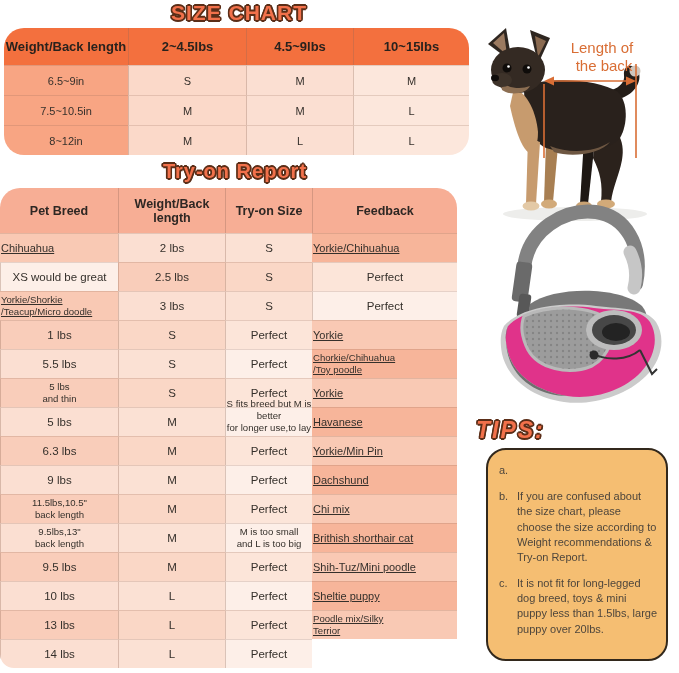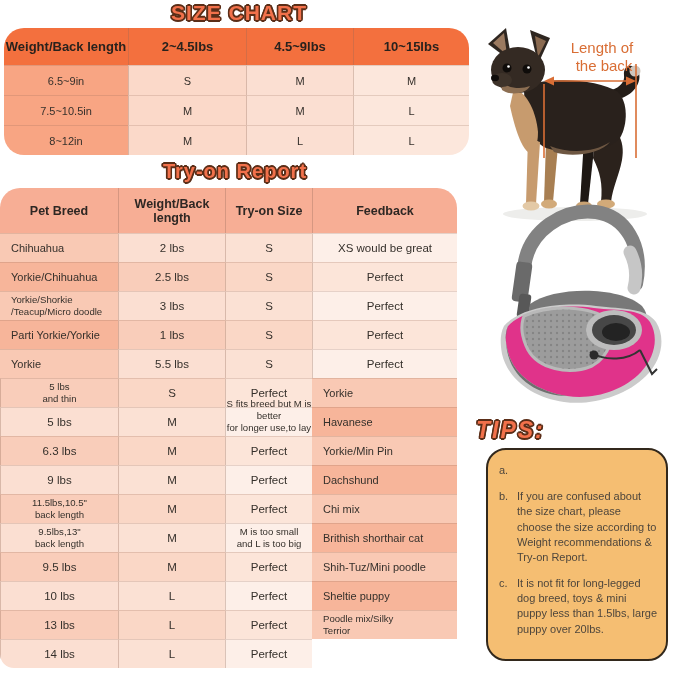--- a/index.html
+++ b/index.html
@@ -61,21 +61,21 @@
   .size-table .val.c3{background:#FCE7DC;}
 
   .tryon-table{
     left:0;top:188px;width:457px;
     grid-template-columns:118px 107px 87px 145px;
     grid-template-rows:45px repeat(15,29px);
     border-radius:20px 20px 14px 14px;
   }
   .tryon-table .cell{font-size:11.5px;}
   .tryon-table .head{background:var(--tryon-header-bg);font-weight:bold;font-size:12.5px;color:#2e2723;}
-  .tryon-table .breed{justify-content:flex-start;text-align:left;padding-left:11px;font-size:11px;}
+  .tryon-table .breed{justify-content:flex-start;text-align:left;padding-left:1px;font-size:11px;text-decoration:underline;}
   .tryon-table .cell.small{font-size:9.6px;line-height:1.25;}
   .tryon-table .odd.c0{background:#F9C9B4;}
   .tryon-table .odd.c1{background:#FBDFD2;}
   .tryon-table .odd.c2{background:#FBE1D4;}
   .tryon-table .odd.c3{background:#FDEFE8;}
   .tryon-table .even.c0{background:#F7B59A;}
   .tryon-table .even.c1{background:#F9CDBA;}
   .tryon-table .even.c2{background:#FAD7C6;}
   .tryon-table .even.c3{background:#FCE5D9;}
 
@@ -126,38 +126,39 @@
       <div class="cell val c3">L</div>
     </div>
   <div class="table tryon-table">
       <div class="cell head c0">Pet Breed</div>
       <div class="cell head c1">Weight/Back length</div>
       <div class="cell head c2">Try-on Size</div>
       <div class="cell head c3">Feedback</div>
       <div class="cell odd breed c0">Chihuahua</div>
       <div class="cell odd c1">2 lbs</div>
       <div class="cell odd c2">S</div>
+      <div class="cell even breed c0">Yorkie/Chihuahua</div>
       <div class="cell odd c3">XS would be great</div>
-      <div class="cell even breed c0">Yorkie/Chihuahua</div>
       <div class="cell even c1">2.5 lbs</div>
       <div class="cell even c2">S</div>
       <div class="cell even c3">Perfect</div>
       <div class="cell odd breed c0 small">Yorkie/Shorkie
 /Teacup/Micro doodle</div>
       <div class="cell odd c1">3 lbs</div>
       <div class="cell odd c2">S</div>
       <div class="cell odd c3">Perfect</div>
-      <div class="cell even breed c0">Parti Yorkie/Yorkie</div>
       <div class="cell even c1">1 lbs</div>
       <div class="cell even c2">S</div>
       <div class="cell even c3">Perfect</div>
       <div class="cell odd breed c0">Yorkie</div>
       <div class="cell odd c1">5.5 lbs</div>
       <div class="cell odd c2">S</div>
       <div class="cell odd c3">Perfect</div>
+      <div class="cell even breed c0 small">Chorkie/Chihuahua
+/Toy poodle</div>
       <div class="cell even c1 small">5 lbs
 and thin</div>
       <div class="cell even c2">S</div>
       <div class="cell even c3">Perfect</div>
       <div class="cell odd breed c0">Yorkie</div>
       <div class="cell odd c1">5 lbs</div>
       <div class="cell odd c2">M</div>
       <div class="cell odd c3 small">S fits breed but M is better
 for longer use,to lay down etc.</div>
       <div class="cell even breed c0">Havanese</div>

